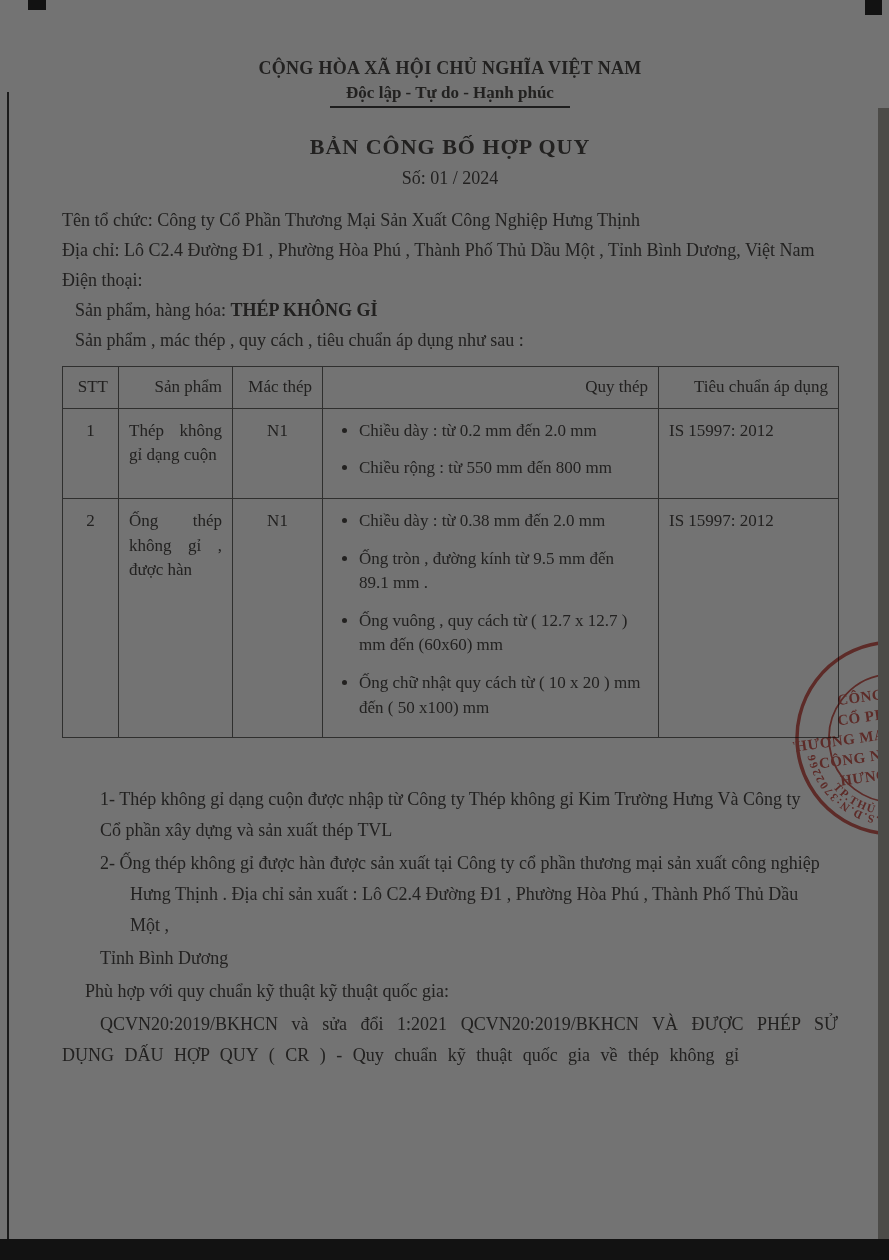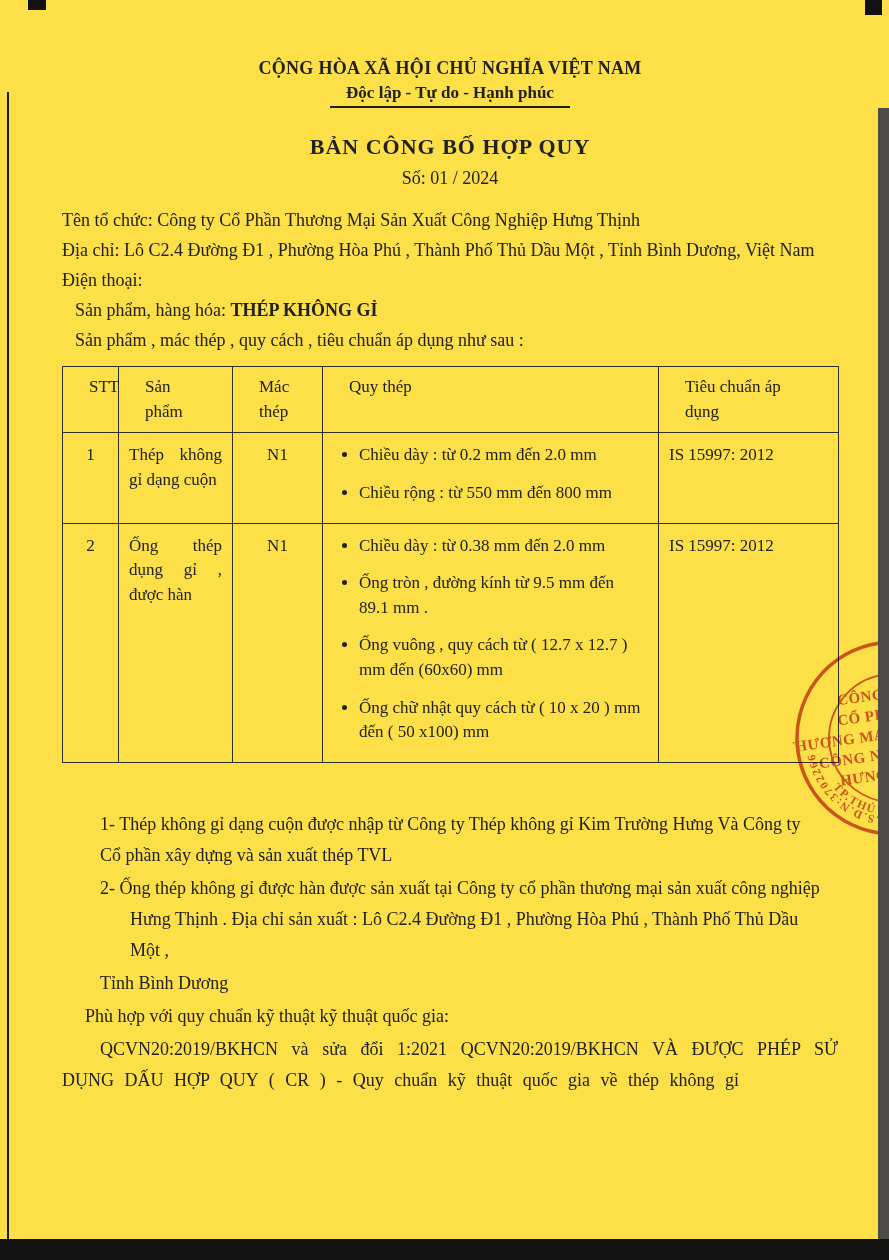--- a/index.html
+++ b/index.html
@@ -1,19 +1,19 @@
 <!DOCTYPE html>
 <html><head>
 <meta charset="utf-8">
 <style>
   html,body{margin:0;padding:0;background:#e8e8e8;}
   .page{
     position:relative;
     width:889px;height:1260px;
-    background:#fde047;
+    background:#737373;
     overflow:hidden;
     font-family:"Liberation Serif","DejaVu Serif",serif;
     color:#222120;
   }
   .content{position:absolute;left:62px;top:58px;width:776px;z-index:1;}
 
   .nat-header{text-align:center;}
   .country{font-size:18px;font-weight:bold;letter-spacing:.3px;}
   .motto{margin-top:4px;font-size:17px;font-weight:bold;}
   .motto span{display:inline-block;border-bottom:2px solid #1d1d1d;padding:0 16px 3px;}
@@ -25,21 +25,21 @@
   .para{margin:0;font-size:18px;line-height:30px;}
   .indent1{padding-left:13px;}
 
   table.spec-table{
     margin-top:11px;width:776px;border-collapse:collapse;
     font-size:17px;line-height:1.45;table-layout:fixed;
   }
   table.spec-table th,table.spec-table td{
     border:1.5px solid #2f2f2e;vertical-align:top;
   }
-  table.spec-table th{font-weight:normal;text-align:left;padding:8px 26px;}
+  table.spec-table th{font-weight:normal;text-align:right;padding:8px 10px;}
   table.spec-table td{padding:10px 10px 4px;}
   .cell-c{text-align:center;}
   .cell-just{text-align:justify;}
   ul.specs{margin:0;padding-left:26px;}
   ul.specs li{margin:0 0 13px;}
 
   .notes{margin-top:46px;font-size:18px;line-height:31px;}
   .note{margin:0 16px 2px 38px;}
   .hang{padding-left:30px;text-indent:-30px;}
   .conf{margin:2px 0 2px 23px;}
@@ -112,21 +112,21 @@
           <td>
             <ul class="specs">
               <li>Chiều dày : từ 0.2 mm đến 2.0 mm</li>
               <li>Chiều rộng : từ 550 mm đến 800 mm</li>
             </ul>
           </td>
           <td>IS 15997: 2012</td>
         </tr>
         <tr>
           <td class="cell-c">2</td>
-          <td class="cell-just">Ống thép dụng gỉ , được hàn</td>
+          <td class="cell-just">Ống thép không gỉ , được hàn</td>
           <td class="cell-c">N1</td>
           <td>
             <ul class="specs">
               <li>Chiều dày : từ 0.38 mm đến 2.0 mm</li>
               <li>Ống tròn , đường kính từ 9.5 mm đến 89.1 mm .</li>
               <li>Ống vuông , quy cách từ ( 12.7 x 12.7 ) mm đến (60x60) mm</li>
               <li>Ống chữ nhật quy cách từ ( 10 x 20 ) mm đến ( 50 x100) mm</li>
             </ul>
           </td>
           <td>IS 15997: 2012</td>

